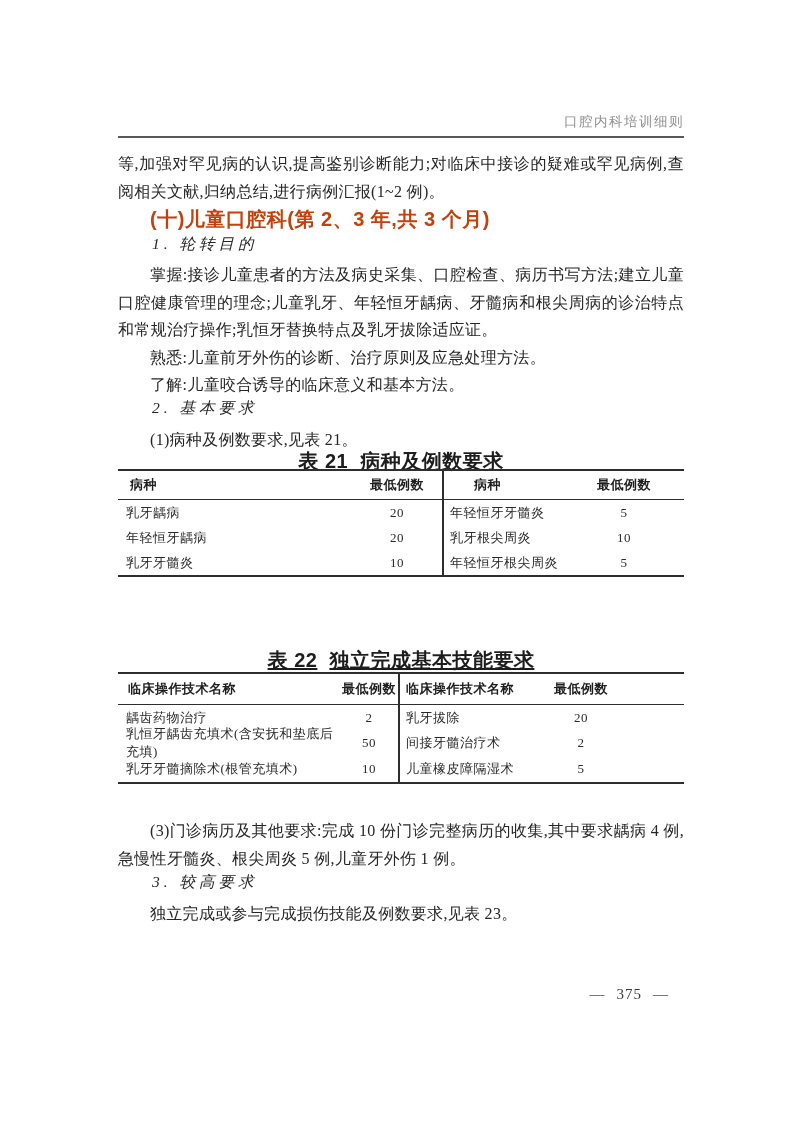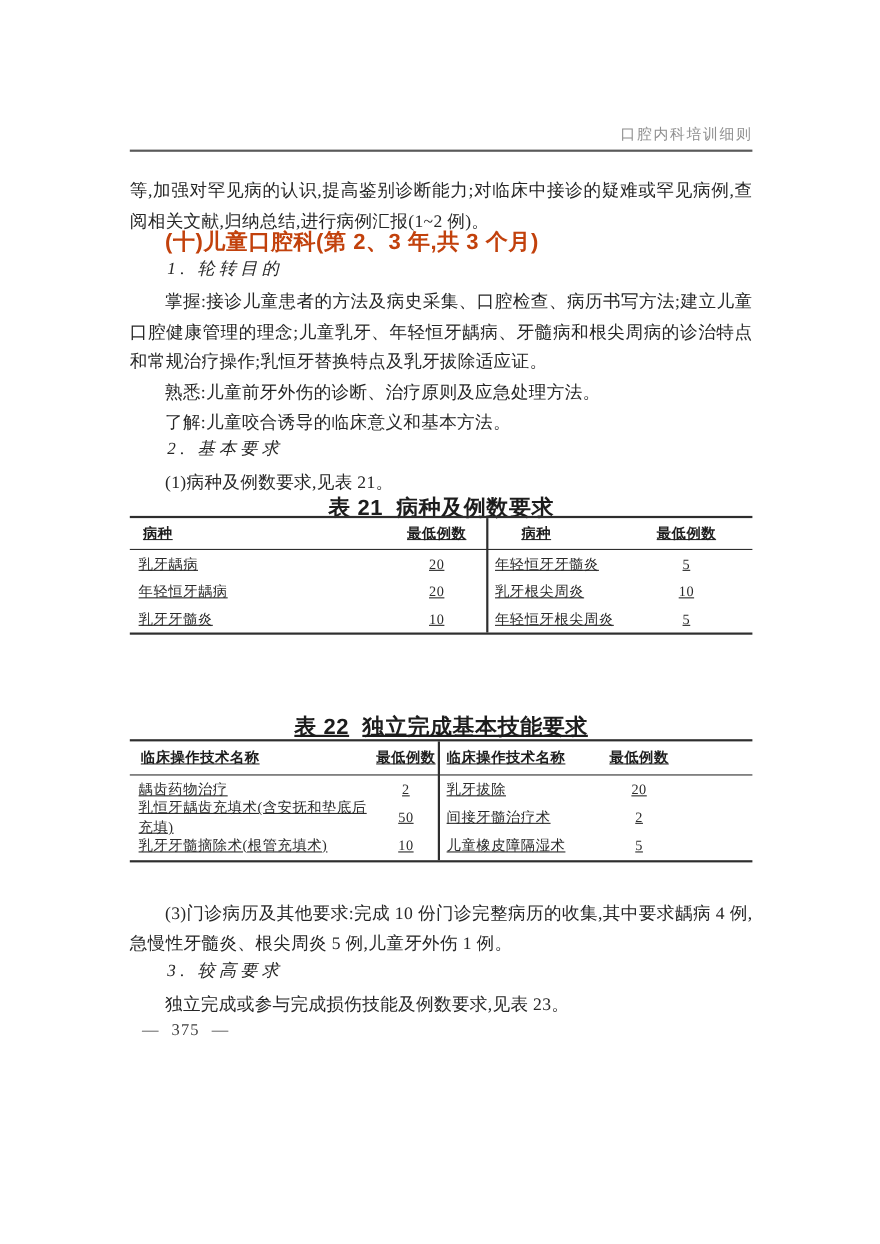--- a/index.html
+++ b/index.html
@@ -38,21 +38,21 @@
   .tbl-caption{
     position:absolute;left:118px;width:566px;text-align:center;
     font-family:"Liberation Sans","DejaVu Sans",sans-serif;
     font-weight:bold;font-size:20px;color:#1d1d1d;letter-spacing:0.5px;
   }
   .tbl-caption .cap-label{margin-right:12px;}
   
   .tbl{
     position:absolute;left:118px;width:566px;box-sizing:border-box;
     border-top:2px solid #2e2e2e;border-bottom:2px solid #2e2e2e;
-    font-size:13px;color:#2a2a2a;text-decoration:underline;
+    font-size:13px;color:#2a2a2a;
   }
   .tbl .vdiv{position:absolute;top:0;bottom:0;width:1.5px;background:#2e2e2e;}
   .trow{display:flex;align-items:center;}
   .thead-row{
     font-family:"Liberation Sans","DejaVu Sans",sans-serif;
     font-weight:bold;color:#1d1d1d;
     border-bottom:1.5px solid #2e2e2e;
   }
   .cell{box-sizing:border-box;letter-spacing:0.5px;}
   .c-name{text-align:left;}
@@ -71,34 +71,34 @@
   .t22 .thead-row{height:30px;}
   .t22 .tdata-row{height:25.5px;}
   .t22 .col1{width:222px;padding-left:8px;}
   .t22 .col2{width:58px;}
   .t22 .col3{width:135px;padding-left:8px;}
   .t22 .col4{width:151px;padding-right:55px;}
   .t22 .hcol1{padding-left:10px;}
   .t22 .vdiv{left:280px;}
   
   .footer{
-    position:absolute;top:929px;left:118px;width:566px;text-align:left;
+    position:absolute;top:986px;left:118px;width:566px;text-align:right;
     font-size:15px;color:#3c3c3c;letter-spacing:1px;padding-right:4px;box-sizing:border-box;
   }
   .footer .dash{margin:0 11px;color:#4a4a4a;}
 </style>
 </head>
 <body>
 
 <div class="page">
 
   <div class="running-head">口腔内科培训细则</div>
   <div class="head-rule"></div>
 
-  <div class="para" style="top:160px;">等,加强对罕见病的认识,提高鉴别诊断能力;对临床中接诊的疑难或罕见病例,查阅相关文献,归纳总结,进行病例汇报(1~2 例)。</div>
+  <div class="para" style="top:150px;">等,加强对罕见病的认识,提高鉴别诊断能力;对临床中接诊的疑难或罕见病例,查阅相关文献,归纳总结,进行病例汇报(1~2 例)。</div>
 
   <div class="heading" style="top:206px;">(十)儿童口腔科(第 2、3 年,共 3 个月)</div>
 
   <div class="kai" style="top:234px;">1. 轮转目的</div>
 
   <div class="para indent" style="top:261px;">掌握:接诊儿童患者的方法及病史采集、口腔检查、病历书写方法;建立儿童口腔健康管理的理念;儿童乳牙、年轻恒牙龋病、牙髓病和根尖周病的诊治特点和常规治疗操作;乳恒牙替换特点及乳牙拔除适应证。</div>
   <div class="para indent" style="top:371px;">了解:儿童咬合诱导的临床意义和基本方法。</div>
   <div class="para indent" style="top:344px;">熟悉:儿童前牙外伤的诊断、治疗原则及应急处理方法。</div>
 
   <div class="kai" style="top:398px;">2. 基本要求</div>

